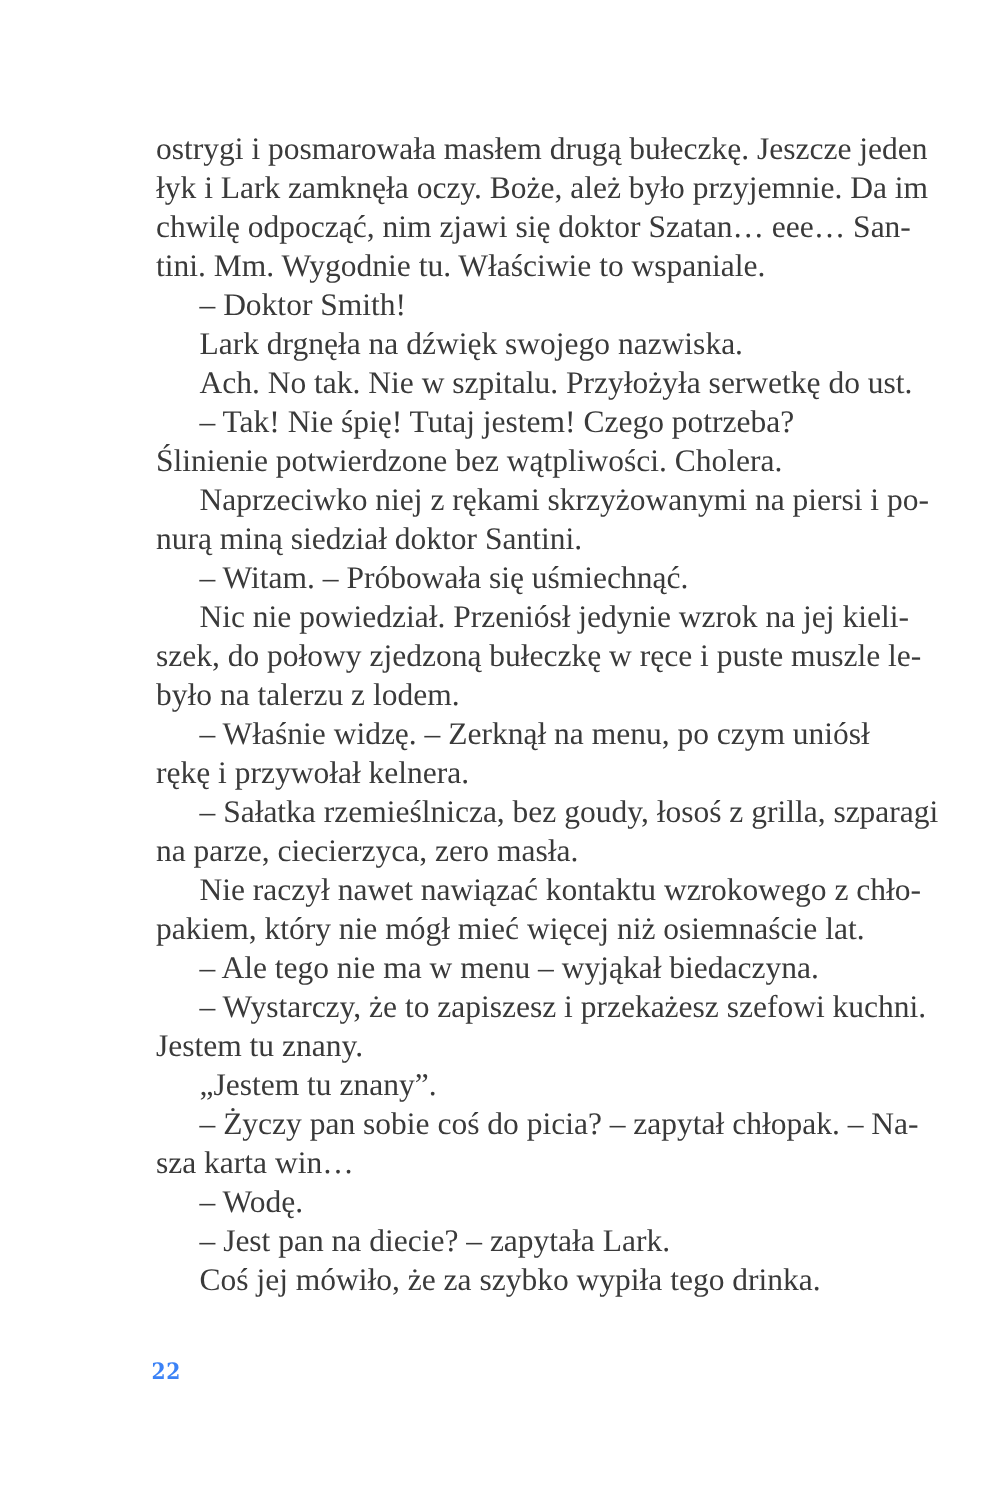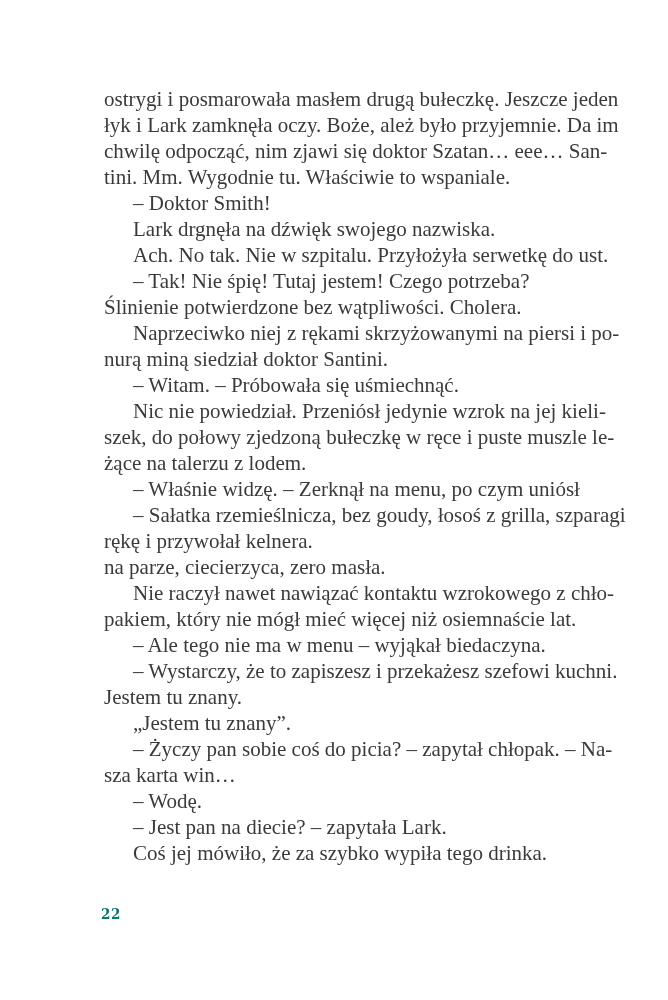--- a/index.html
+++ b/index.html
@@ -39,21 +39,21 @@
   }
   .page-number {
     position: absolute;
     left: 101px;
     top: 905px;
     font-family: "DejaVu Serif", serif;
     font-weight: 700;
     font-stretch: condensed;
     font-size: 15px;
     letter-spacing: 0.5px;
-    color: #0f766e;
+    color: #3b82f6;
   }
 </style>
 </head>
 <body>
 
 <div class="page">
   <div class="text-block" id="text-block">
       <div class="line just">ostrygi i posmarowała masłem drugą bułeczkę. Jeszcze jeden</div>
       <div class="line just">łyk i Lark zamknęła oczy. Boże, ależ było przyjemnie. Da im</div>
       <div class="line just">chwilę odpocząć, nim zjawi się doktor Szatan… eee… San-</div>
@@ -61,24 +61,24 @@
       <div class="line indent">– Doktor Smith!</div>
       <div class="line indent">Lark drgnęła na dźwięk swojego nazwiska.</div>
       <div class="line indent just">Ach. No tak. Nie w szpitalu. Przyłożyła serwetkę do ust.</div>
       <div class="line indent">– Tak! Nie śpię! Tutaj jestem! Czego potrzeba?</div>
       <div class="line">Ślinienie potwierdzone bez wątpliwości. Cholera.</div>
       <div class="line indent just">Naprzeciwko niej z rękami skrzyżowanymi na piersi i po-</div>
       <div class="line">nurą miną siedział doktor Santini.</div>
       <div class="line indent">– Witam. – Próbowała się uśmiechnąć.</div>
       <div class="line indent just">Nic nie powiedział. Przeniósł jedynie wzrok na jej kieli-</div>
       <div class="line just">szek, do połowy zjedzoną bułeczkę w ręce i puste muszle le-</div>
-      <div class="line">żące na talerzu z lodem.</div>
+      <div class="line">było na talerzu z lodem.</div>
       <div class="line indent just">– Właśnie widzę. – Zerknął na menu, po czym uniósł</div>
+      <div class="line">rękę i przywołał kelnera.</div>
       <div class="line indent just">– Sałatka rzemieślnicza, bez goudy, łosoś z grilla, szparagi</div>
-      <div class="line">rękę i przywołał kelnera.</div>
       <div class="line">na parze, ciecierzyca, zero masła.</div>
       <div class="line indent just">Nie raczył nawet nawiązać kontaktu wzrokowego z chło-</div>
       <div class="line">pakiem, który nie mógł mieć więcej niż osiemnaście lat.</div>
       <div class="line indent">– Ale tego nie ma w menu – wyjąkał biedaczyna.</div>
       <div class="line indent just">– Wystarczy, że to zapiszesz i przekażesz szefowi kuchni.</div>
       <div class="line">Jestem tu znany.</div>
       <div class="line indent">„Jestem tu znany”.</div>
       <div class="line indent just">– Życzy pan sobie coś do picia? – zapytał chłopak. – Na-</div>
       <div class="line">sza karta win…</div>
       <div class="line indent">– Wodę.</div>

